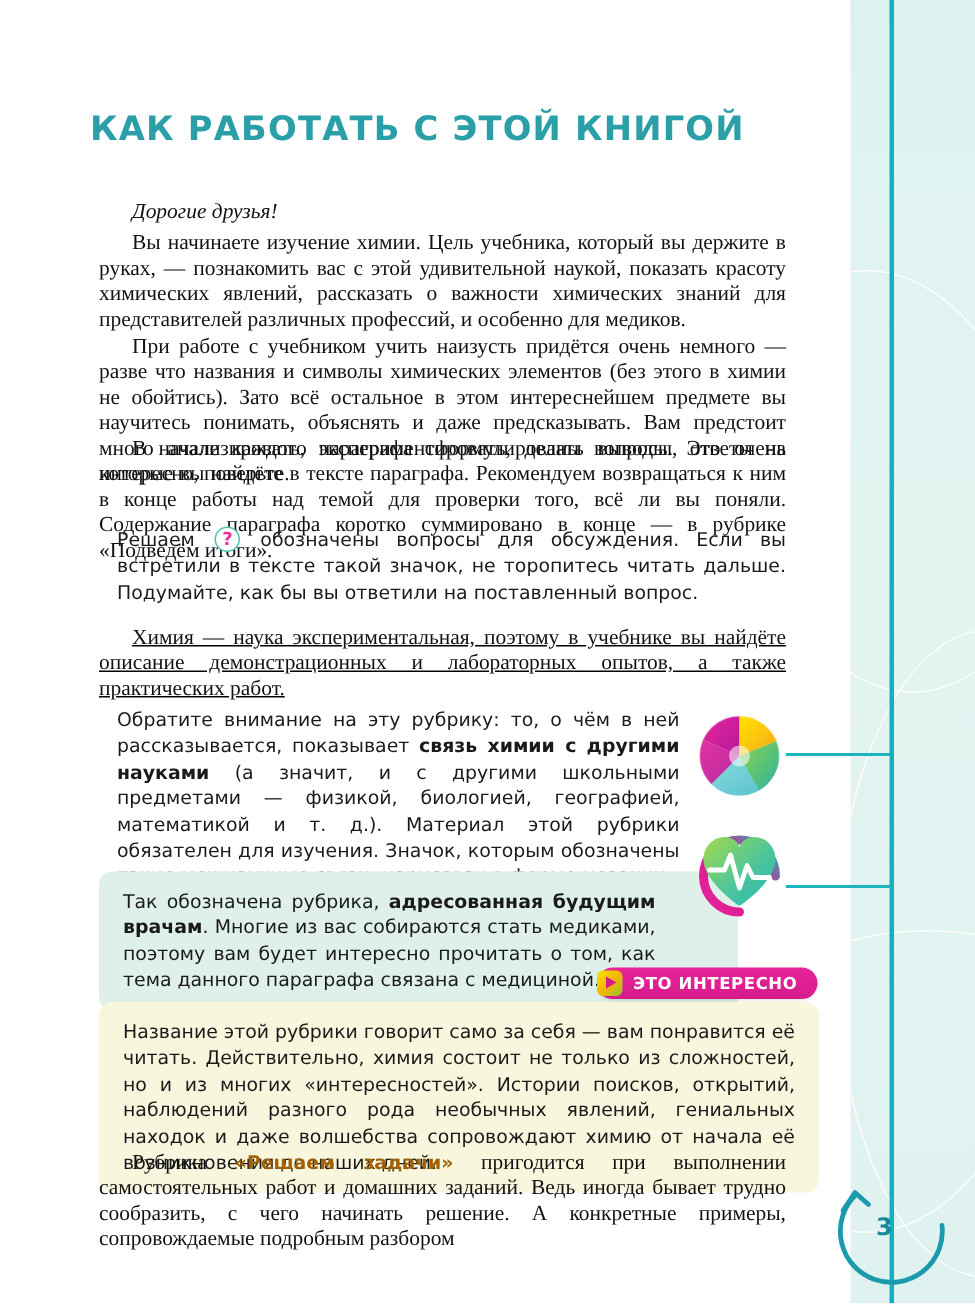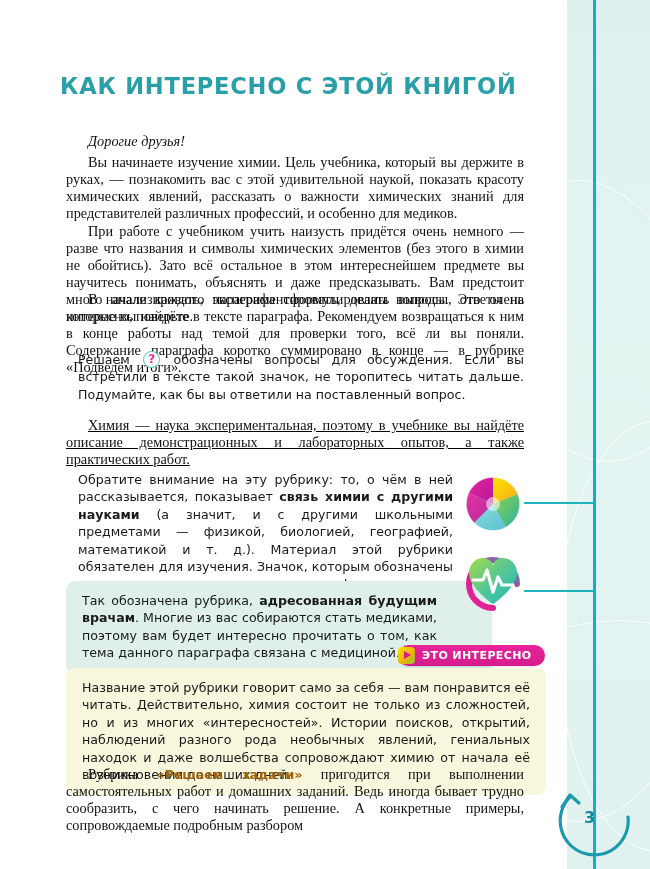--- a/index.html
+++ b/index.html
@@ -217,21 +217,21 @@
 <div id="page">
 
   <div class="edge-band">
     <div class="swirl sw1"></div>
     <div class="swirl sw2"></div>
     <div class="swirl sw3"></div>
     <div class="swirl sw4"></div>
   </div>
   <div class="spine-line"></div>
 
-  <div class="page-title">КАК ИНТЕРЕСНО С ЭТОЙ КНИГОЙ</div>
+  <div class="page-title">КАК РАБОТАТЬ С ЭТОЙ КНИГОЙ</div>
 
   <div class="col" style="top:133px;">
     <div class="greeting">Дорогие друзья!</div>
   </div>
 
   <div class="col" style="top:154px;">
     <p class="serif">Вы начинаете изучение химии. Цель учебника, который вы держите в руках, — познакомить вас с этой удивительной наукой, показать красоту химических явлений, рассказать о важности химических знаний для представителей различных профессий, и особенно для медиков.</p>
   </div>
 
   <div class="col" style="top:223px;">

